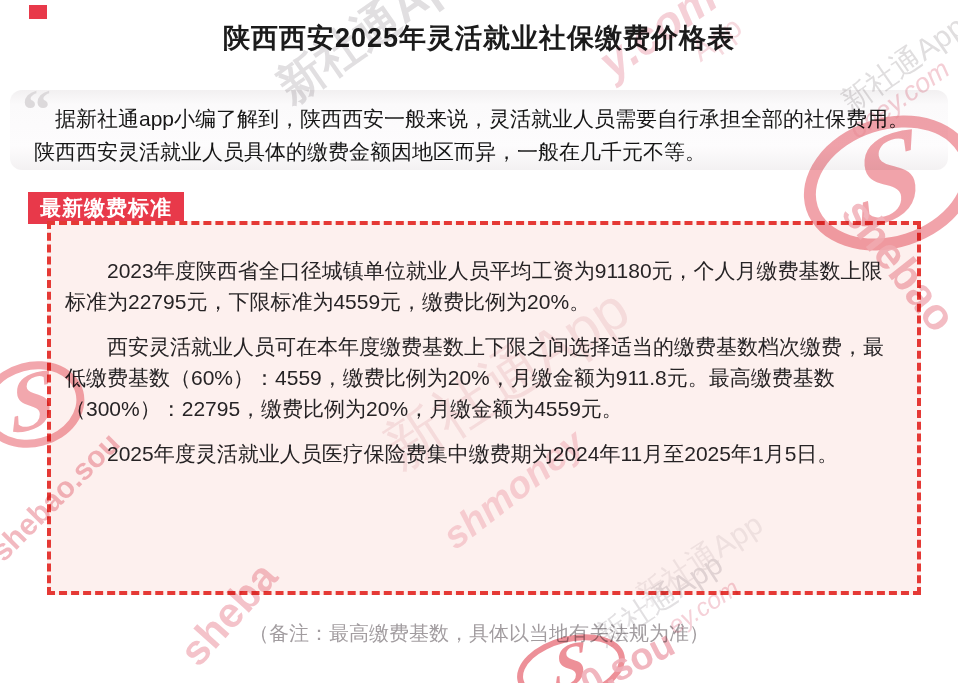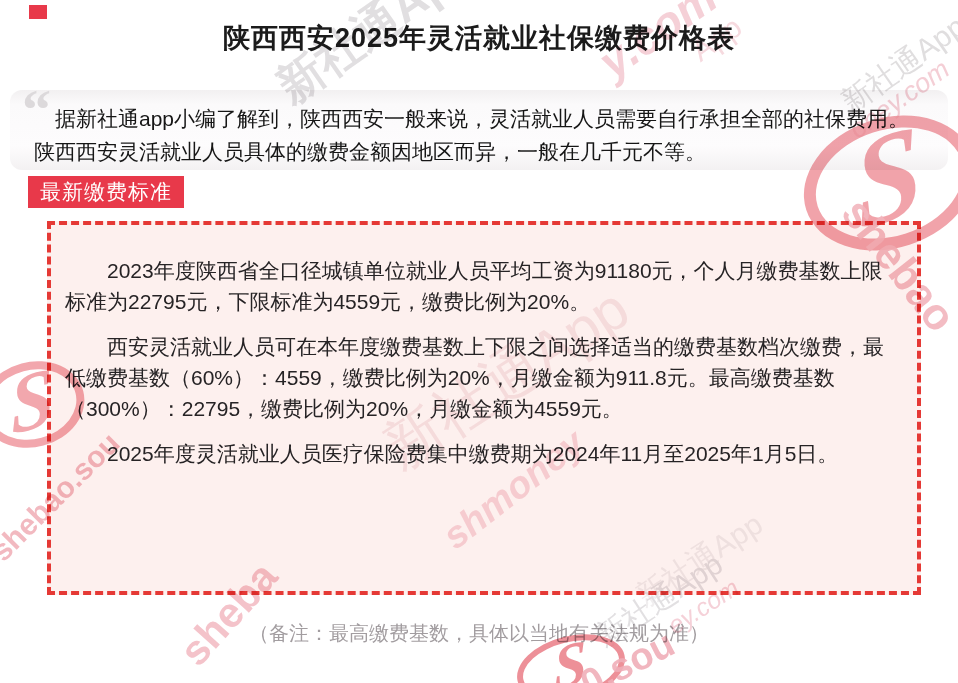--- a/index.html
+++ b/index.html
@@ -11,22 +11,22 @@
   .title{position:absolute;left:0;top:20px;width:958px;margin:0;text-align:center;
          font-size:27px;font-weight:700;color:#1b1b1b;letter-spacing:1px;}
 
   .intro-box{position:absolute;left:10px;top:90px;width:938px;height:80px;box-sizing:border-box;
              border-radius:12px;padding:13px 24px 0 24px;
              background:linear-gradient(180deg,#f2f0f1 0%,#fbfafb 18%,#fdfcfd 70%,#f3f1f2 100%);}
   .quote{position:absolute;left:12px;top:-14px;font-size:58px;font-weight:700;color:#dcd9db;
          font-family:"Liberation Serif","DejaVu Serif",serif;}
   .intro-text{margin:0;font-size:21px;line-height:32.5px;color:#161616;text-indent:1em;}
 
-  .section-label{position:absolute;left:28px;top:176px;background:#e8394a;color:#ffffff;
-                 font-size:21px;line-height:32px;padding:0 12px;letter-spacing:1px;}
+  .section-label{position:absolute;left:28px;top:192px;background:#e8394a;color:#ffffff;
+                 font-size:21px;line-height:32px;padding:0 12px;letter-spacing:1px;font-weight:bold;}
 
   .detail-box{position:absolute;left:47px;top:221px;width:874px;height:374px;box-sizing:border-box;
               border:4px dashed #e53935;background:#fdf0ee;padding:30px 28px 0 14px;}
   .detail-box p{margin:0 0 14px 0;font-size:21px;line-height:31px;color:#262325;text-indent:2em;}
 
   .footnote{position:absolute;left:0;top:620px;width:958px;margin:0;text-align:center;
             font-size:20px;color:#a29da0;}
 
   .wm-layer{position:absolute;left:0;top:0;width:958px;height:683px;pointer-events:none;
             mix-blend-mode:multiply;z-index:5;}

